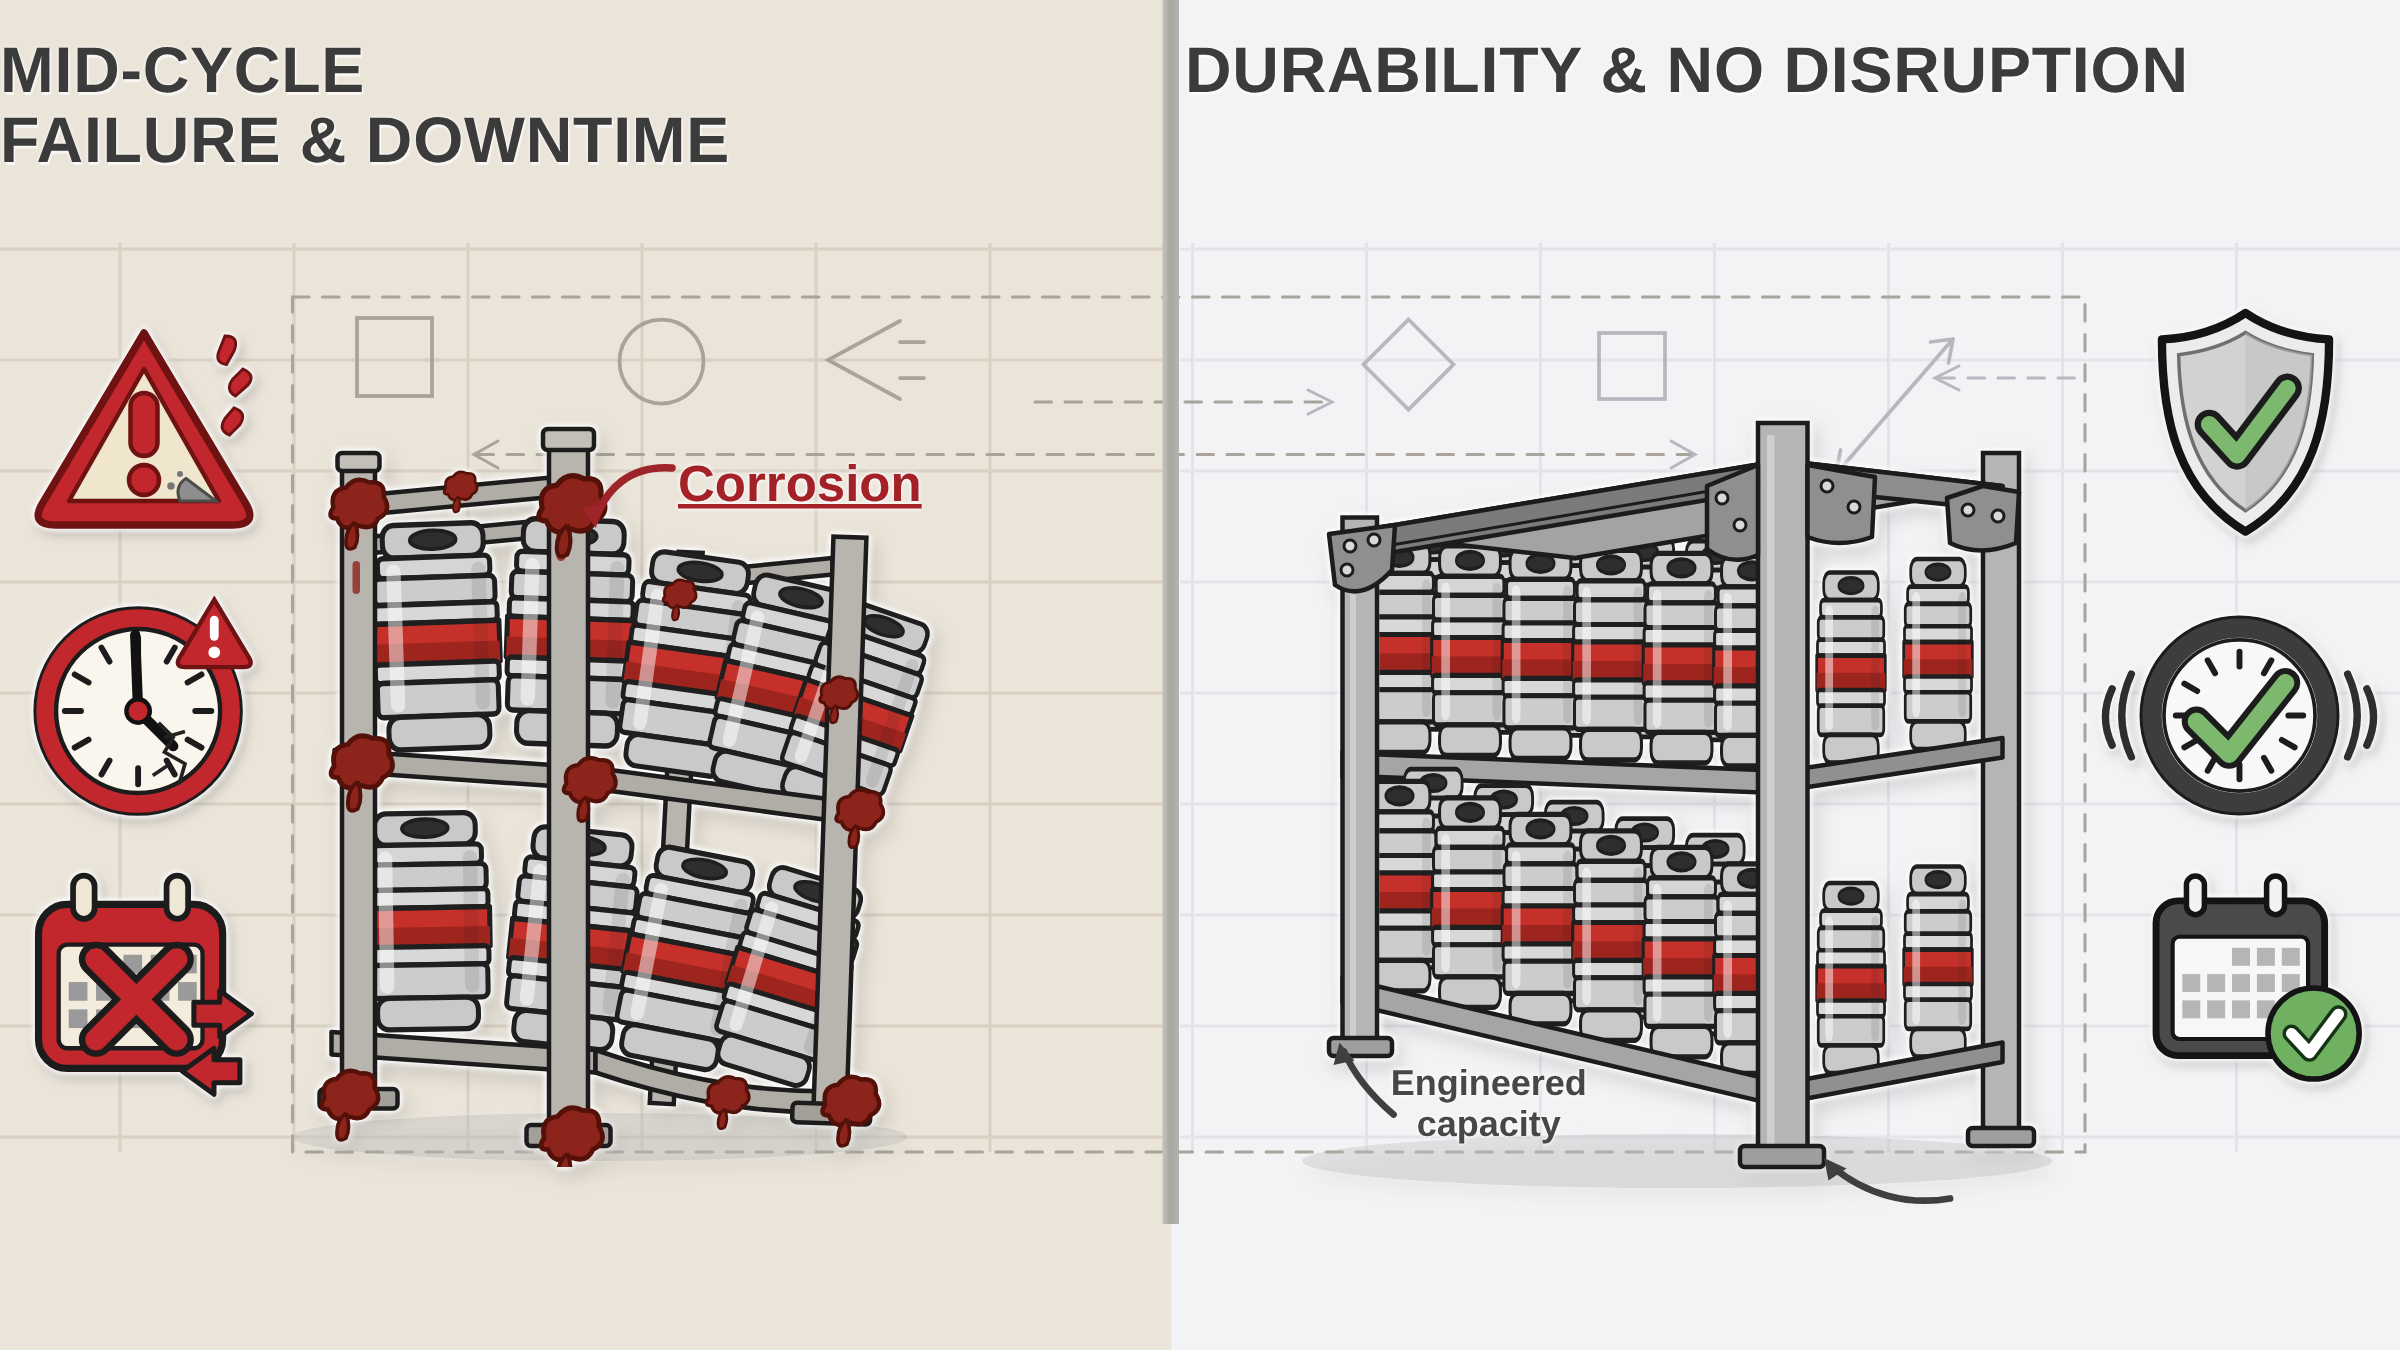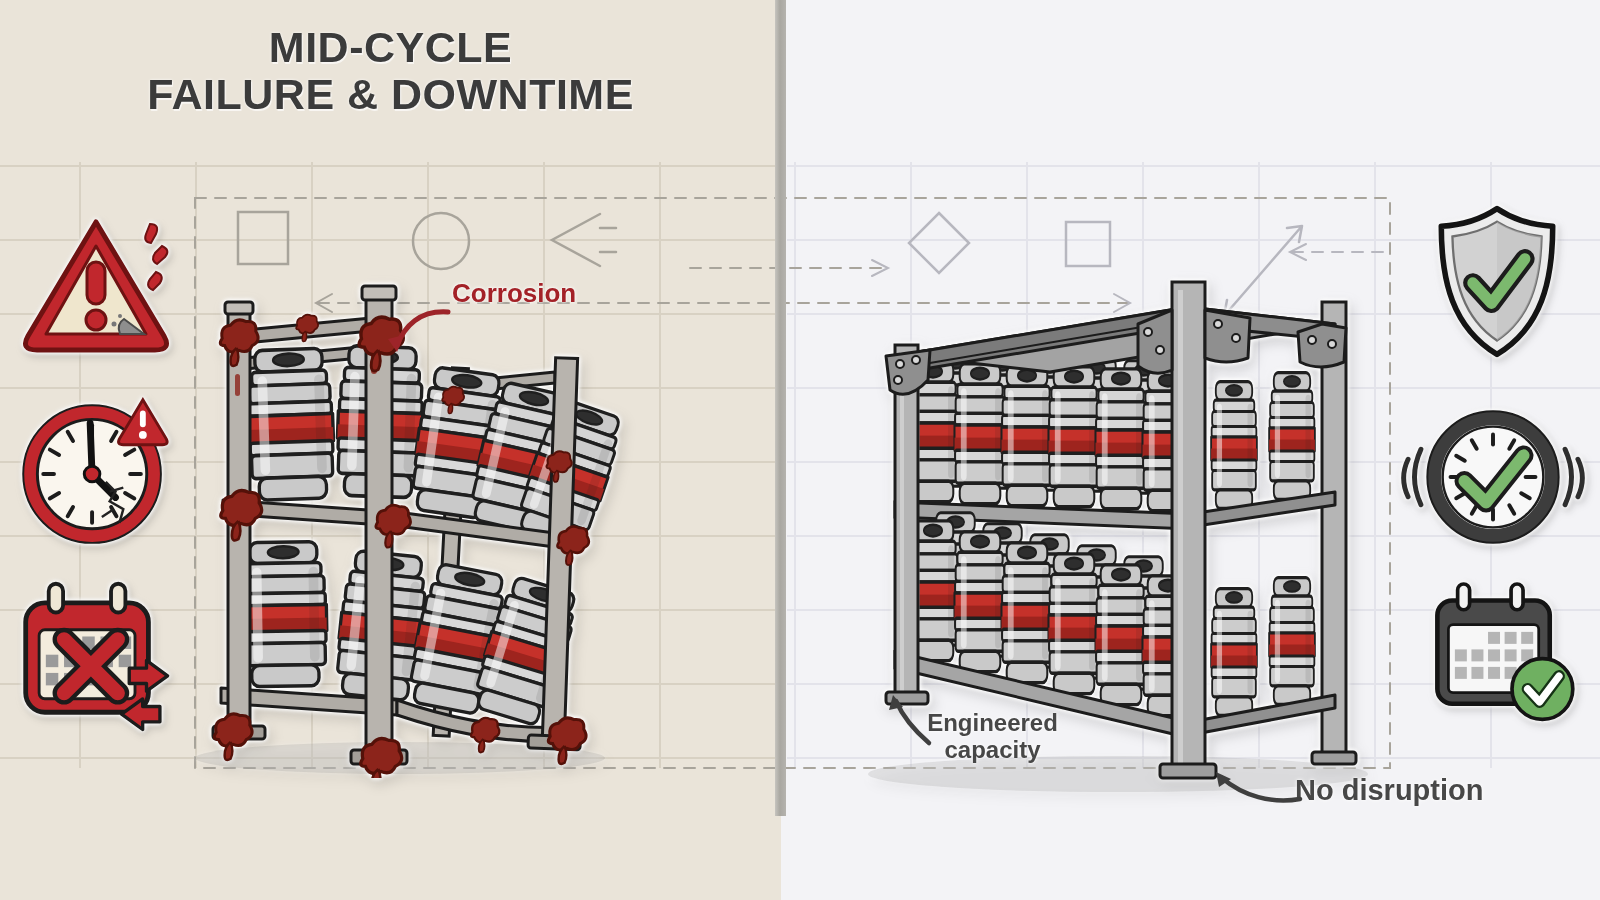--- a/index.html
+++ b/index.html
@@ -21,32 +21,32 @@
     background-size:116px 74px;background-position:79px 3px;}
   .gridR{position:absolute;left:787px;top:162px;width:813px;height:606px;
     background-image:linear-gradient(to right,var(--grid-line-right) 2px,transparent 2px),
                      linear-gradient(to bottom,var(--grid-line-right) 2px,transparent 2px);
     background-size:116px 74px;background-position:7px 3px;}
   .divider{position:absolute;left:775px;top:0;width:11px;height:816px;
     background:linear-gradient(to right,#c6c4bf,var(--divider-gray) 45%,#b5b3ae);}
   .deco,.callouts{position:absolute;left:0;top:0;}
   .bpL{stroke:var(--blueprint-line-left);fill:none;}
   .bpR{stroke:var(--blueprint-line-right);fill:none;}
-  .titleL,.titleR{position:absolute;top:24px;text-align:center;font-weight:700;
+  .titleL,.titleR{position:absolute;top:24px;font-weight:700;
     color:var(--title-text);line-height:1.1;letter-spacing:.5px;
     text-shadow:0 0 3px rgba(255,255,255,.9),1px 2px 0 rgba(255,255,255,.6);}
   .titleL{left:0;width:781px;font-size:43px;}
   .titleR{left:790px;width:800px;font-size:43px;}
   .titleL span,.titleR span{display:block;}
   .icon{position:absolute;}
   .icon svg{filter:drop-shadow(0 0 2px #fff) drop-shadow(0 0 2px #fff) drop-shadow(2px 3px 3px rgba(0,0,0,.18));}
   .rack{position:absolute;filter:drop-shadow(0 0 2px #fff) drop-shadow(0 0 2px #fff) drop-shadow(3px 5px 6px rgba(0,0,0,.14));}
   .callout{position:absolute;font-weight:700;
     text-shadow:0 0 4px rgba(255,255,255,.95),0 0 2px #fff;}
-  .corrosion{left:452px;top:278px;font-size:26px;color:var(--corrosion-text);}
+  .corrosion{left:452px;top:304px;font-size:34px;color:var(--corrosion-text);text-decoration:underline;}
   .cap-label{left:900px;top:710px;width:185px;text-align:center;font-size:24px;line-height:1.12;color:var(--label-text);}
   .nd-label{left:1295px;top:774px;font-size:29px;color:var(--label-text);}
 </style>
 </head>
 <body>
 
 <svg width="0" height="0" style="position:absolute" aria-hidden="true">
   <defs>
     <g id="keg">
       <g stroke="#1f1f1f" stroke-width="3.5" stroke-linejoin="round">
@@ -97,20 +97,21 @@
     </g>
   </svg>
 
   <div class="divider"></div>
 
   <div class="titleL">
     <span>MID-CYCLE</span>
     <span>FAILURE &amp; DOWNTIME</span>
   </div>
   <div class="titleR">
+    <span>DURABILITY &amp; NO DISRUPTION</span>
   </div>
 
   <div class="icon" style="left:16px;top:212px;width:152px;height:152px">
     <svg width="160" height="160" viewBox="0 0 160 160">
       <path d="M80 10 L148 124 Q156 138 139 138 L21 138 Q4 138 12 124 Z" fill="#c1272d" stroke="#6e1212" stroke-width="5" stroke-linejoin="round"></path>
       <path d="M80 34 L130 122 L30 122 Z" fill="#efe6cd" stroke="#6e1212" stroke-width="3" stroke-linejoin="round"></path>
       <path d="M108 107 L128 122 L104 122 Q100 112 108 107 Z" fill="#8e8e8e" stroke="#4c4c4c" stroke-width="2"></path>
       <circle cx="98" cy="112" r="2.5" fill="#777"></circle>
         <circle cx="104" cy="104" r="2" fill="#777"></circle>
       <rect x="71" y="50" width="18" height="42" rx="9" fill="#c1272d" stroke="#6e1212" stroke-width="3"></rect>
@@ -447,21 +448,20 @@
         <circle cx="380" cy="62" r="4"></circle>
           <circle cx="398" cy="76" r="4"></circle>
         <circle cx="474" cy="78" r="4"></circle>
           <circle cx="494" cy="82" r="4"></circle>
       </g>
     </g>
   </svg>
 
   <div class="callout corrosion">Corrosion</div>
   <div class="callout cap-label">Engineered capacity</div>
-  <div class="callout nd-label">No disruption</div>
 
   <svg class="callouts" width="1600" height="900" viewBox="0 0 1600 900">
     <path d="M448 312 C420 310 404 326 397 346" stroke="#9d2429" stroke-width="5" fill="none" stroke-linecap="round"></path>
     <path d="M397 352 l-9 -13 l16 -4 z" fill="#9d2429"></path>
     <path d="M929 743 C915 731 903 717 896 701" stroke="#3f3f3f" stroke-width="4.5" fill="none" stroke-linecap="round"></path>
     <path d="M893 695 l-4 15 l14 -3 z" fill="#3f3f3f"></path>
     <path d="M1300 799 C1272 804 1243 796 1222 778" stroke="#3f3f3f" stroke-width="4.5" fill="none" stroke-linecap="round"></path>
     <path d="M1216 772 l3 15 l12 -8 z" fill="#3f3f3f"></path>
   </svg>
 

